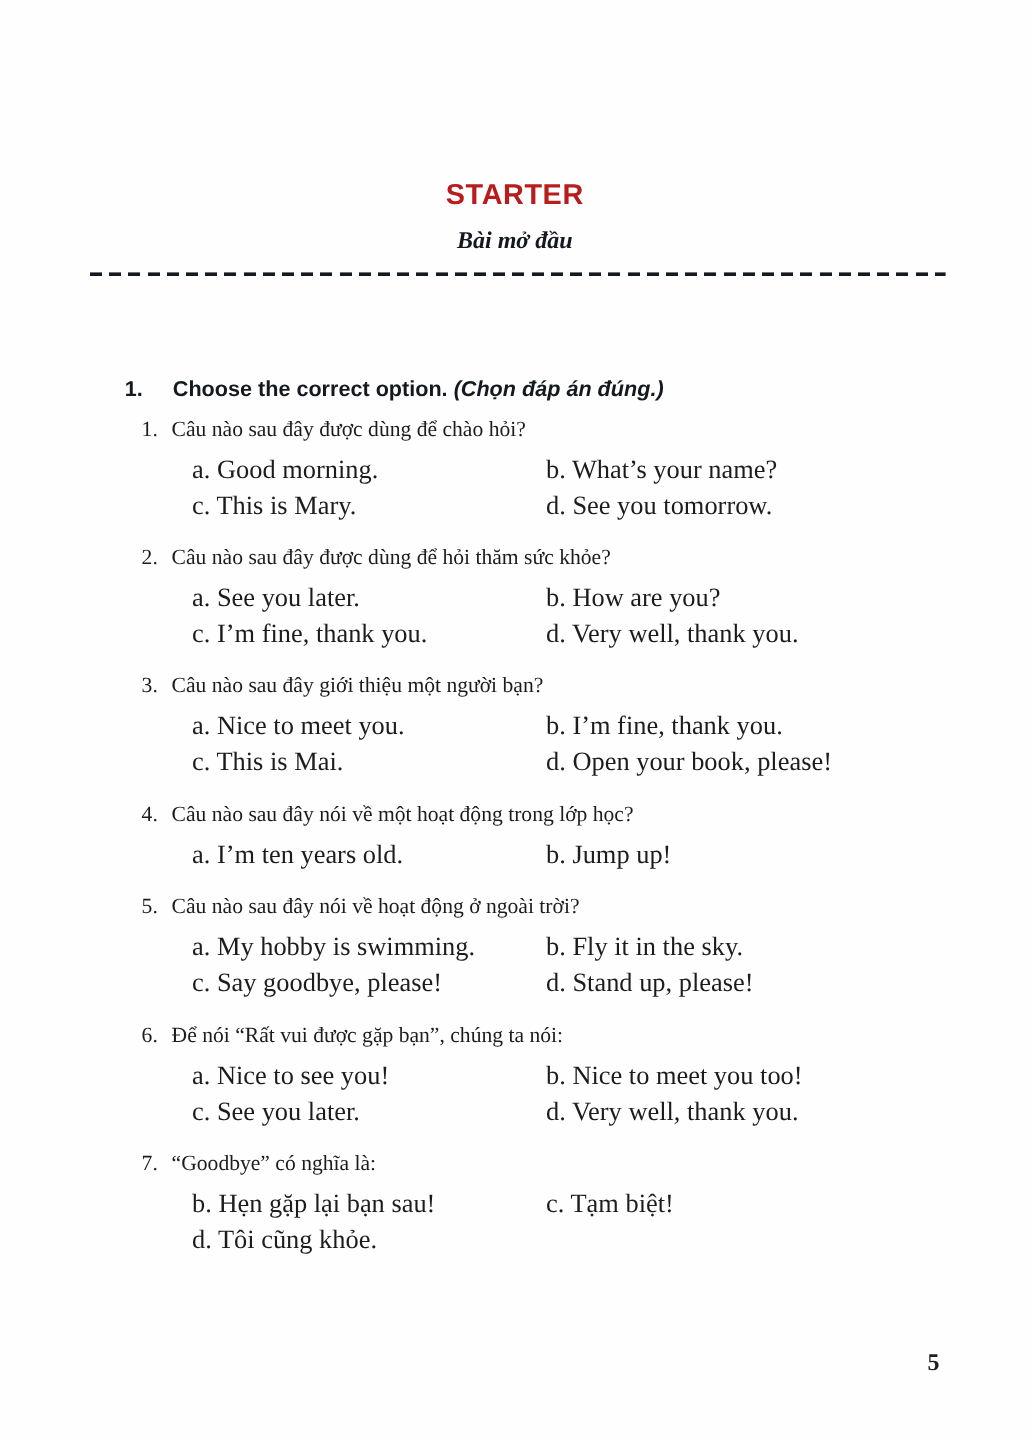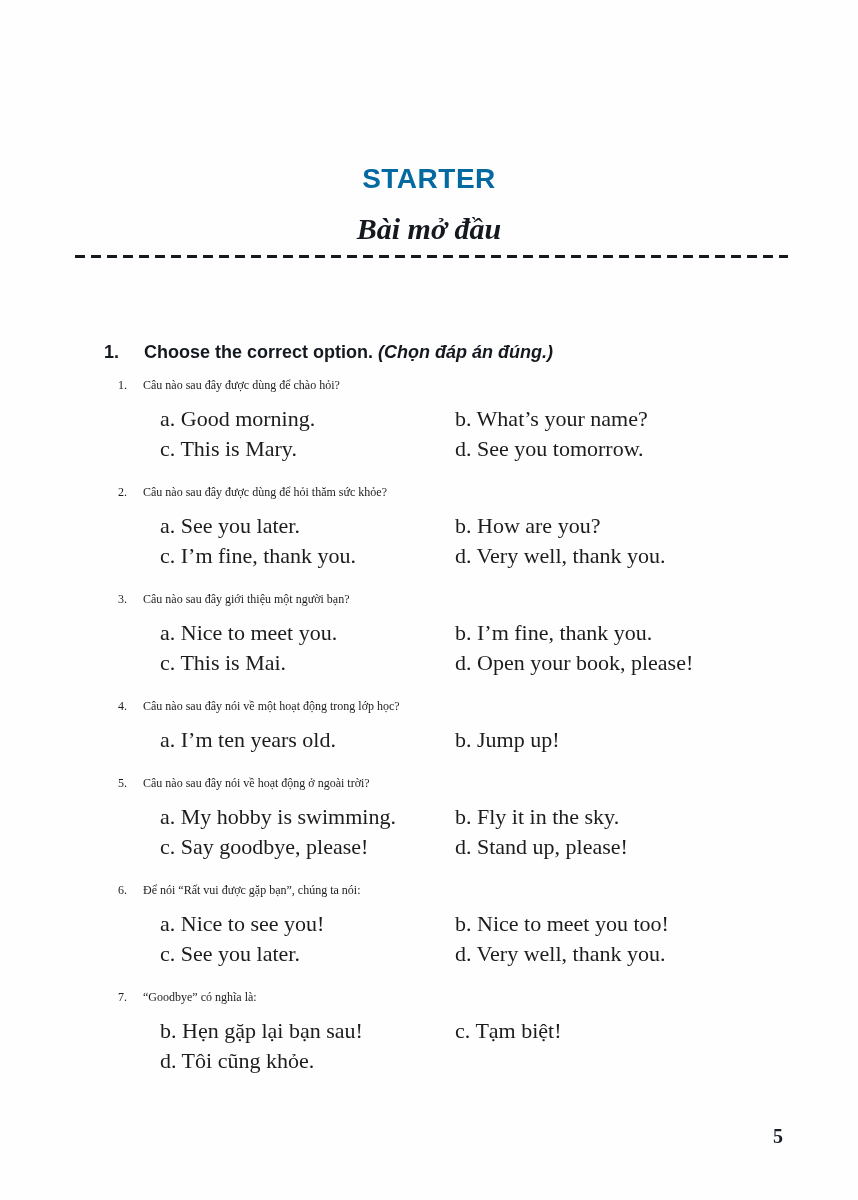--- a/index.html
+++ b/index.html
@@ -8,34 +8,34 @@
     width: 858px;
     height: 1200px;
     background: #fefefe;
     overflow: hidden;
     font-family: "Liberation Serif", serif;
     color: #1c1c1c;
   }
   
   .chapter-header { padding-top: 146px; text-align: center; }
   .chapter-title {
-    margin: 16px;
+    margin: 0;
     font-family: "Liberation Sans", sans-serif;
     font-weight: 700;
-    font-size: 28px;
+    font-size: 24px;
     line-height: 34px;
     letter-spacing: 0.5px;
-    color: #0369a1;
+    color: #b91c1c;
   }
   .chapter-subtitle {
     margin: 4px 0 0 0;
     font-family: "Liberation Serif", serif;
     font-style: italic;
     font-weight: 700;
-    font-size: 30px;
+    font-size: 20px;
     line-height: 34px;
     color: #14181f;
   }
   .divider-dashed {
     margin: 9px 0 0 75px;
     width: 713px;
     height: 3px;
     background: repeating-linear-gradient(90deg, #14181f 0 10px, transparent 10px 16px);
   }
   
@@ -45,21 +45,21 @@
     font-family: "Liberation Sans", sans-serif;
     font-weight: 700;
     font-size: 18px;
     line-height: 24px;
     color: #14181f;
   }
   .exercise-number { display: inline-block; width: 40px; }
   .instruction-vi { font-style: italic; margin-left: 5px; }
   #questions { margin-top: 8px; }
   .question { padding-left: 118px; margin-bottom: 15px; }
-  .q-line { font-size: 12px; line-height: 26px; }
+  .q-line { font-size: 18px; line-height: 26px; }
   .q-num { display: inline-block; width: 25px; }
   .options {
     margin-left: 42px;
     margin-top: 6px;
     display: grid;
     grid-template-columns: 295px auto;
   }
   .option { font-size: 22px; line-height: 30px; white-space: nowrap; }
   
   .page-number {

